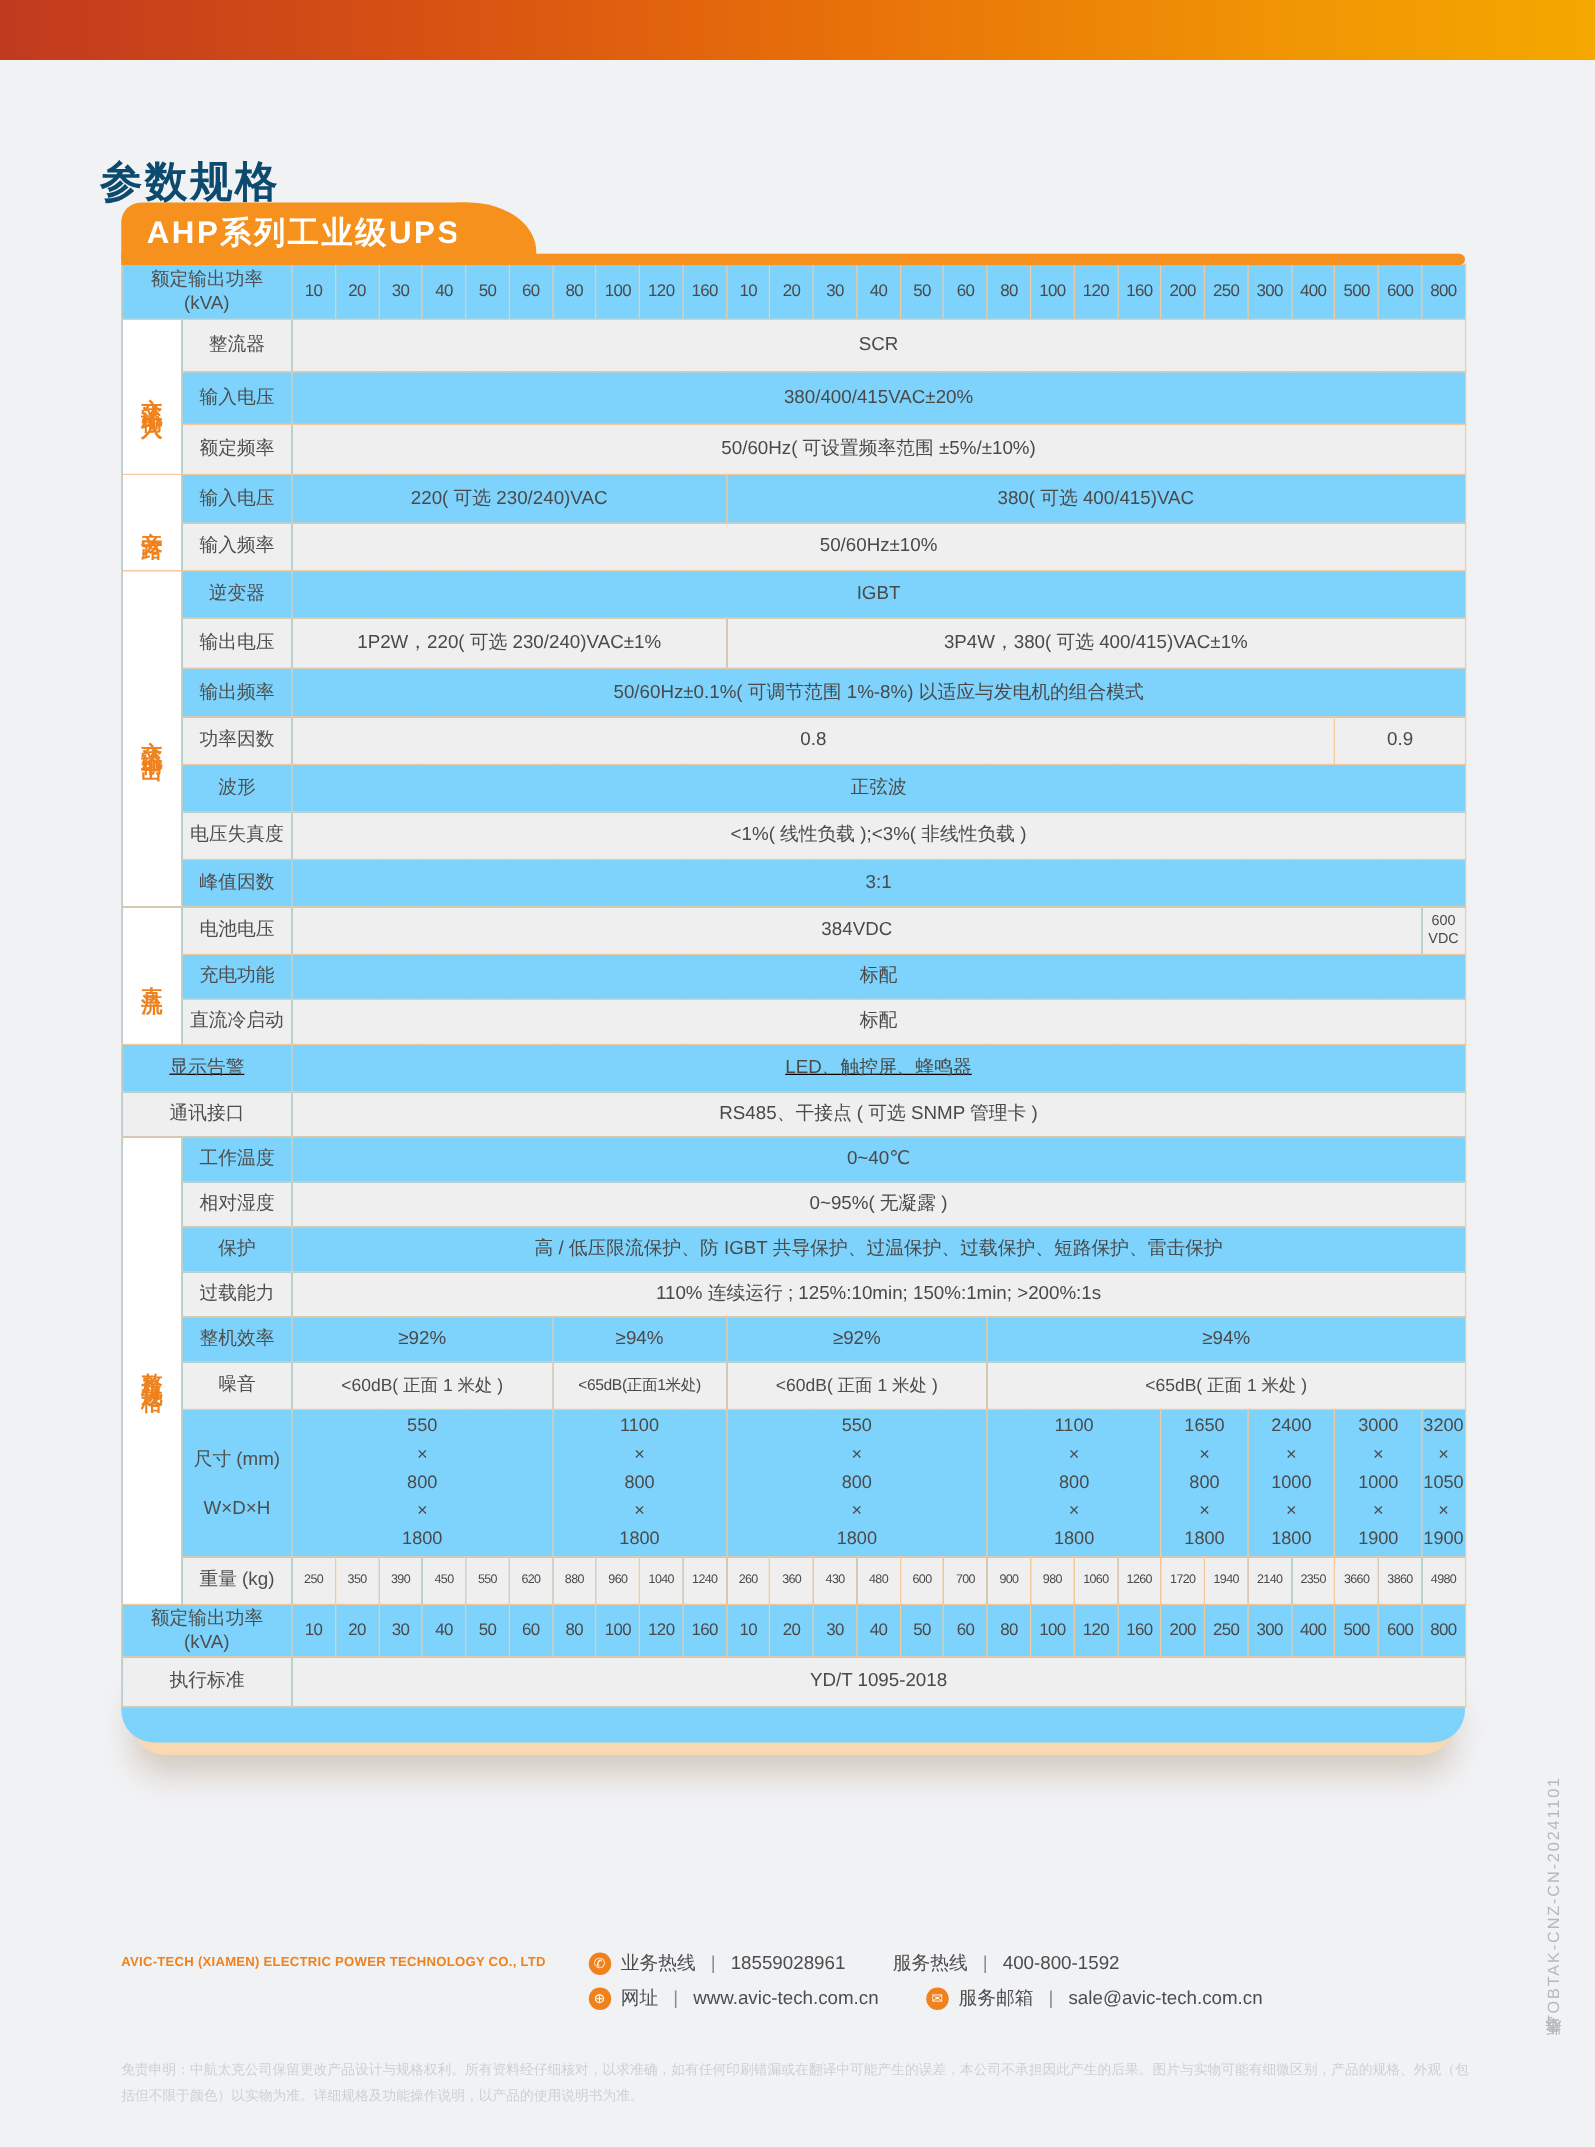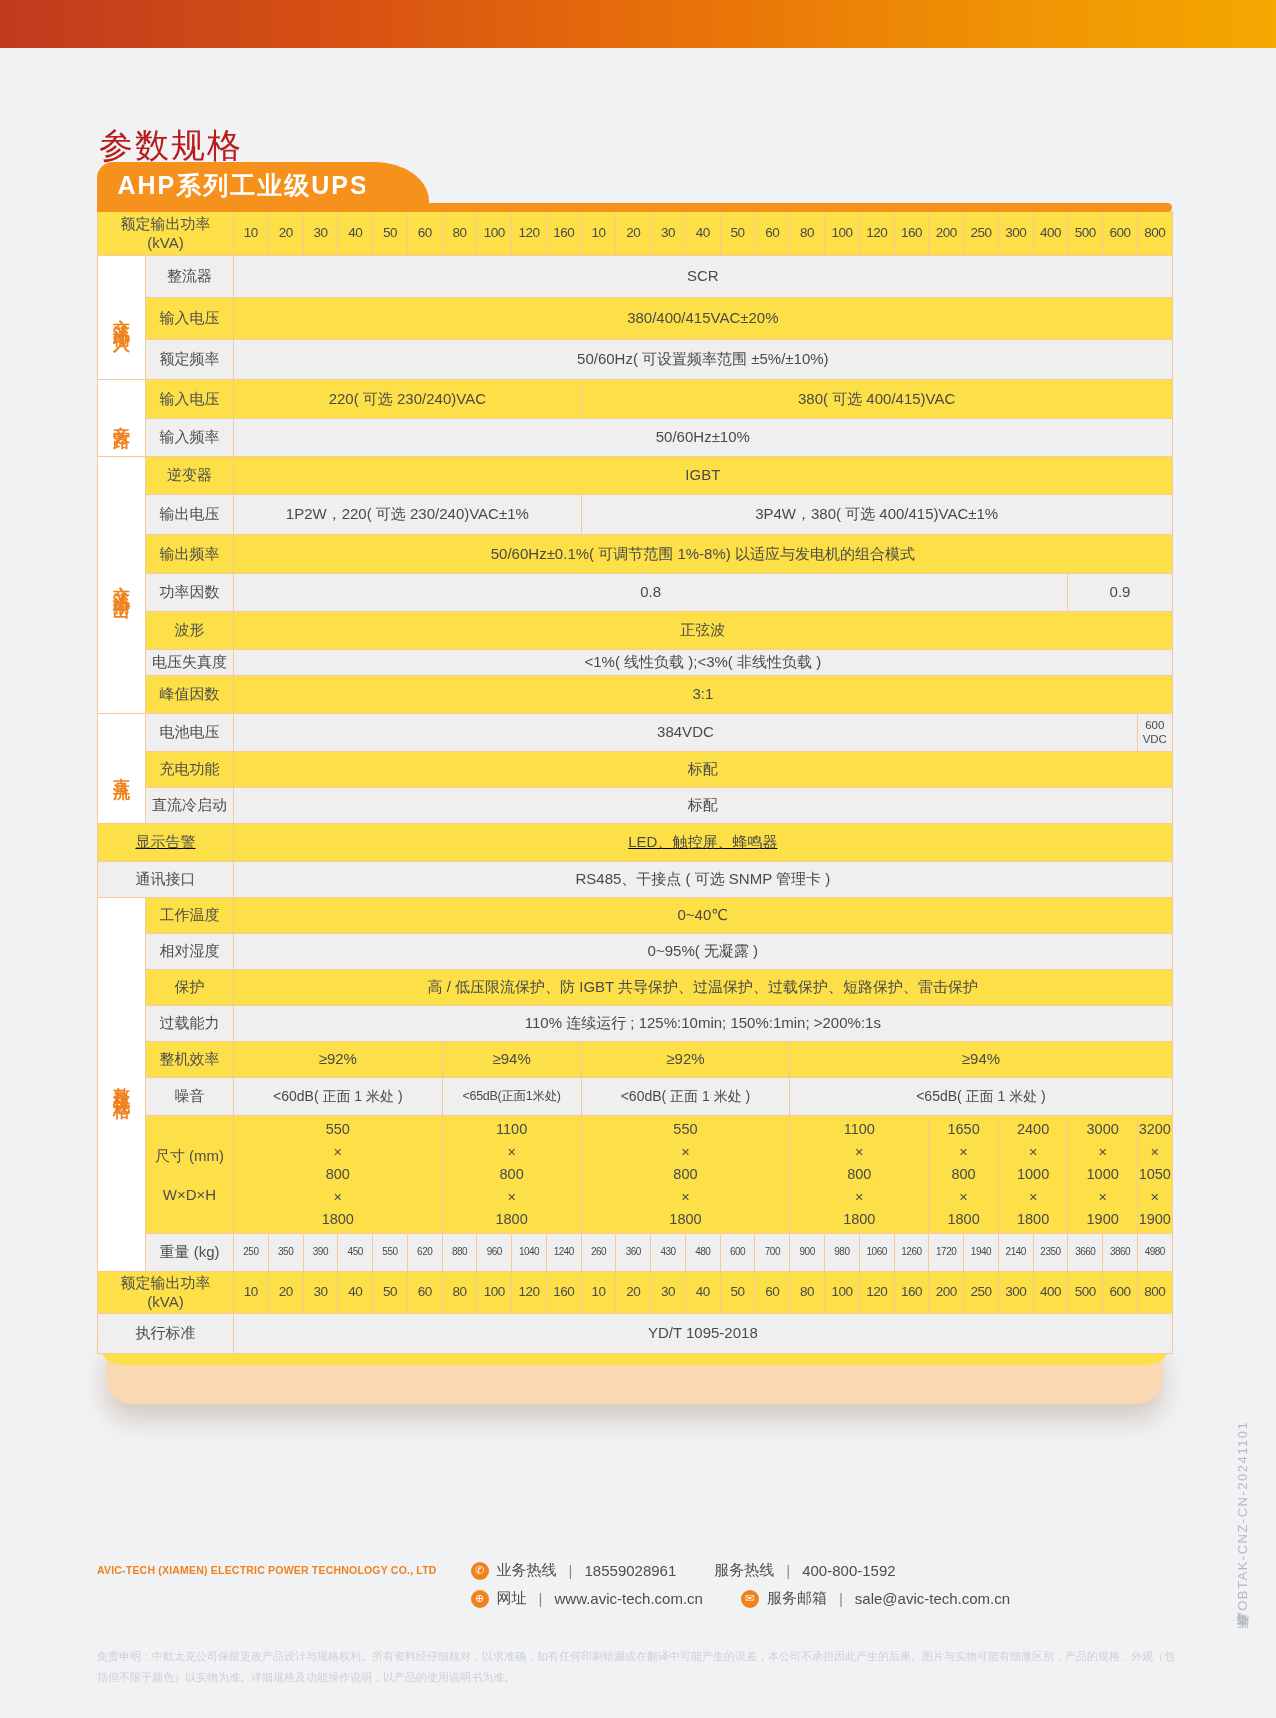--- a/index.html
+++ b/index.html
@@ -7,22 +7,22 @@
     width:1276px;height:1718px;position:relative;overflow:hidden;
     background:#f1f2f4;
     font-family:"Liberation Sans","DejaVu Sans",sans-serif;
     -webkit-font-smoothing:antialiased;
   }
   .topbar{
     position:absolute;left:0;top:0;width:1276px;height:48px;
     background:linear-gradient(90deg,#c03a1f 0%,#d85212 28%,#e97309 55%,#f09404 80%,#f4a800 100%);
   }
   .page-title{
-    position:absolute;left:99px;top:100px;
-    font-size:34px;font-weight:normal;color:#b91c1c;letter-spacing:2px;
+    position:absolute;left:80px;top:100px;
+    font-size:34px;font-weight:bold;color:#0c4a6e;letter-spacing:2px;
   }
   .series-tab{
     position:absolute;left:97px;top:162px;width:292px;height:46px;z-index:3;
     background:#f5911c;border-radius:16px 16px 0 0;
     color:#ffffff;font-size:25px;font-weight:bold;letter-spacing:2px;
     display:flex;align-items:center;justify-content:center;
   }
   .series-tab::after{
     content:'';position:absolute;right:-40px;bottom:0;width:64px;height:46px;
     background:#f5911c;border-radius:0 85% 0 0;
@@ -31,21 +31,21 @@
     position:absolute;left:97px;top:203px;width:1075px;height:9px;z-index:2;
     background:#f5911c;border-radius:0 5px 5px 0;
   }
   .card-under{
     position:absolute;left:106px;top:1330px;width:1057px;height:74px;
     background:#f8d9b2;border-radius:26px;z-index:0;
     box-shadow:0 16px 24px rgba(140,105,70,.28);
   }
   .card{
     position:absolute;left:97px;top:211px;width:1075px;z-index:1;
-    background:#fde047;border-radius:0 0 26px 26px;padding-bottom:11px;
+    background:#7dd3fc;border-radius:0 0 26px 26px;padding-bottom:28px;
   }
   table.spec{
     border-collapse:collapse;table-layout:fixed;width:1075px;
   }
   table.spec th,table.spec td{
     border:1px solid #f4c99d;padding:0;vertical-align:middle;text-align:center;
     overflow:hidden;
   }
   tr.alt{background:#efefef;}
   th.sec-cell{background:#ffffff;width:48px;}
@@ -205,21 +205,21 @@
         </tr>
         <tr class="alt" style="height: 38px;">
           <th class="lbl">功率因数</th>
           <td class="d" colspan="24">0.8</td>
           <td class="d" colspan="3">0.9</td>
         </tr>
         <tr style="height: 38px; border-radius: 19px;">
           <th class="lbl">波形</th>
           <td class="d" colspan="27">正弦波</td>
         </tr>
-        <tr class="alt" style="height: 26px;">
+        <tr class="alt" style="height: 38px;">
           <th class="lbl">电压失真度</th>
           <td class="d" colspan="27">&lt;1%( 线性负载 );&lt;3%( 非线性负载 )</td>
         </tr>
         <tr style="height: 38px; margin-left: 46px;">
           <th class="lbl">峰值因数</th>
           <td class="d" colspan="27">3:1</td>
         </tr>
         <tr class="alt" style="height: 38px;">
           <th class="sec-cell" rowspan="3"><span class="vtext">直流</span></th>
           <th class="lbl">电池电压</th>

